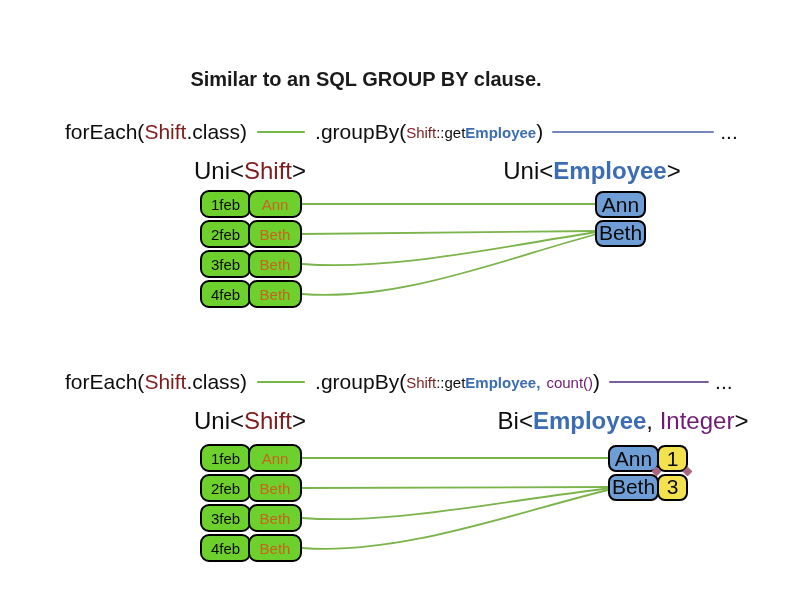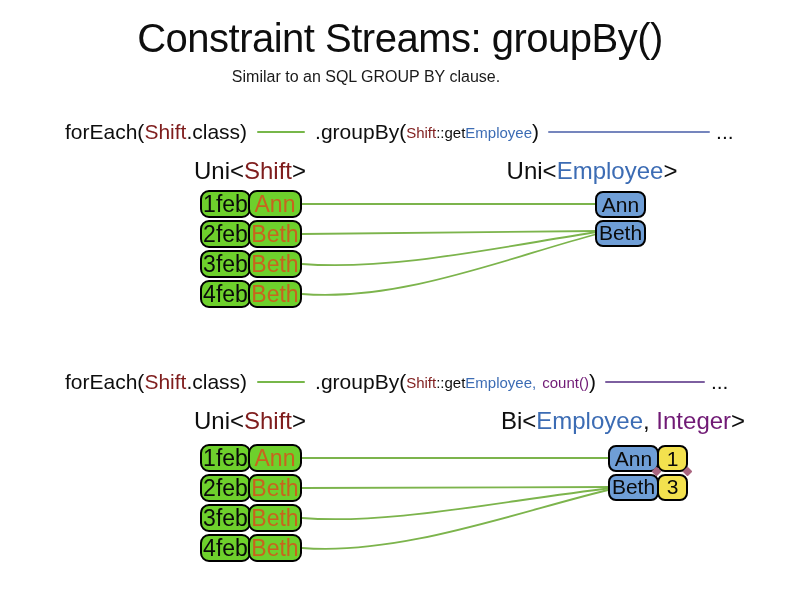--- a/index.html
+++ b/index.html
@@ -1,43 +1,43 @@
 <!DOCTYPE html>
 <html><head>
 <meta charset="utf-8">
 <style>
   html,body { margin:0; padding:0; }
   body { width:800px; height:600px; background:#ffffff; font-family:"Liberation Sans", sans-serif; color:#111; overflow:hidden; }
   .stage { position:relative; width:800px; height:600px; }
 
   .title { position:absolute; top:16px; left:0; width:800px; text-align:center; font-size:40px; letter-spacing:-0.5px; color:#0e0e0e; }
-  .subtitle { position:absolute; top:68px; left:0; width:732px; text-align:center; font-size:16px; color:#1a1a1a; }
+  .subtitle { position:absolute; top:68px; left:0; width:732px; text-align:center; font-size:20px; color:#1a1a1a;font-weight:bold; }
 
   .codeline { position:absolute; left:65px; height:26px; display:flex; align-items:center; font-size:21px; white-space:pre; color:#0e0e0e; }
   .codeline.s1 { top:119px; }
   .codeline.s2 { top:369px; }
   .small { font-size:15px; }
   .green { color:#7f1d1d; }
-  .blue  { color:#3c6cb4; }
+  .blue  { color:#3c6cb4;font-weight:bold; }
   .gold  { color:#701a75; }
   .collector { margin-left:6px; }
 
   .hline { height:2px; border-radius:1px; }
   .hl-green { width:48px; background:#77b74a; margin:0 10px; }
   .hl-blue  { width:162px; background:#7585bd; margin:0 6px 0 9px; }
   .hl-purple{ width:100px; background:#7d5fa0; margin:0 6px 0 9px; }
 
   .stream-label { position:absolute; transform:translateX(-50%); font-size:24px; white-space:pre; color:#0e0e0e; }
 
   .shift-table { position:absolute; left:200px; }
   .shift-table.s1 { top:190px; }
   .shift-table.s2 { top:444px; }
   .trow { display:flex; margin-bottom:2px; }
   .cell { box-sizing:border-box; height:28px; border:2.5px solid #000; border-radius:9px;
-          display:flex; align-items:center; justify-content:center; font-size:23px; background:#6ed02c; }
+          display:flex; align-items:center; justify-content:center; font-size:15px; background:#6ed02c; }
   .cell.date { width:51px; color:#0a0a0a; }
   .cell.name { width:54px; margin-left:-3px; color:#c8641e; }
 
   .groups { position:absolute; }
   .groups.s1 { left:595px; top:191px; }
   .groups.s2 { left:608px; top:445px; }
   .grow { display:flex; margin-bottom:1.5px; }
   .gbox { box-sizing:border-box; height:27px; border:2.5px solid #000; border-radius:8px;
           display:flex; align-items:center; justify-content:center; font-size:21px; color:#0a0a0a; }
   .gbox.emp { width:51px; background:#6f9ed6; }
@@ -46,21 +46,20 @@
   .diamond { position:absolute; width:7px; height:7px; background:#aa6680; transform:rotate(45deg); border-radius:1px; }
 
   svg.wires { position:absolute; left:0; top:0; }
   svg.wires path { stroke:#7cb44c; stroke-width:1.8; fill:none; }
 </style>
 </head>
 <body>
 
 <div class="stage">
 
-  <div class="title">Constraint Streams: groupBy()</div>
   <div class="subtitle">Similar to an SQL GROUP BY clause.</div>
 
   <svg class="wires" width="800" height="600" viewBox="0 0 800 600">
     <path d="M302,204 L597,204"></path>
     <path d="M302,234 L597,231"></path>
     <path d="M302,264 C390,271 500,247 597,232"></path>
     <path d="M302,294 C400,302 510,257 597,234"></path>
     <path d="M302,458 L612,458"></path>
     <path d="M302,488 L612,487"></path>
     <path d="M302,518 C390,525 500,501 612,488"></path>

